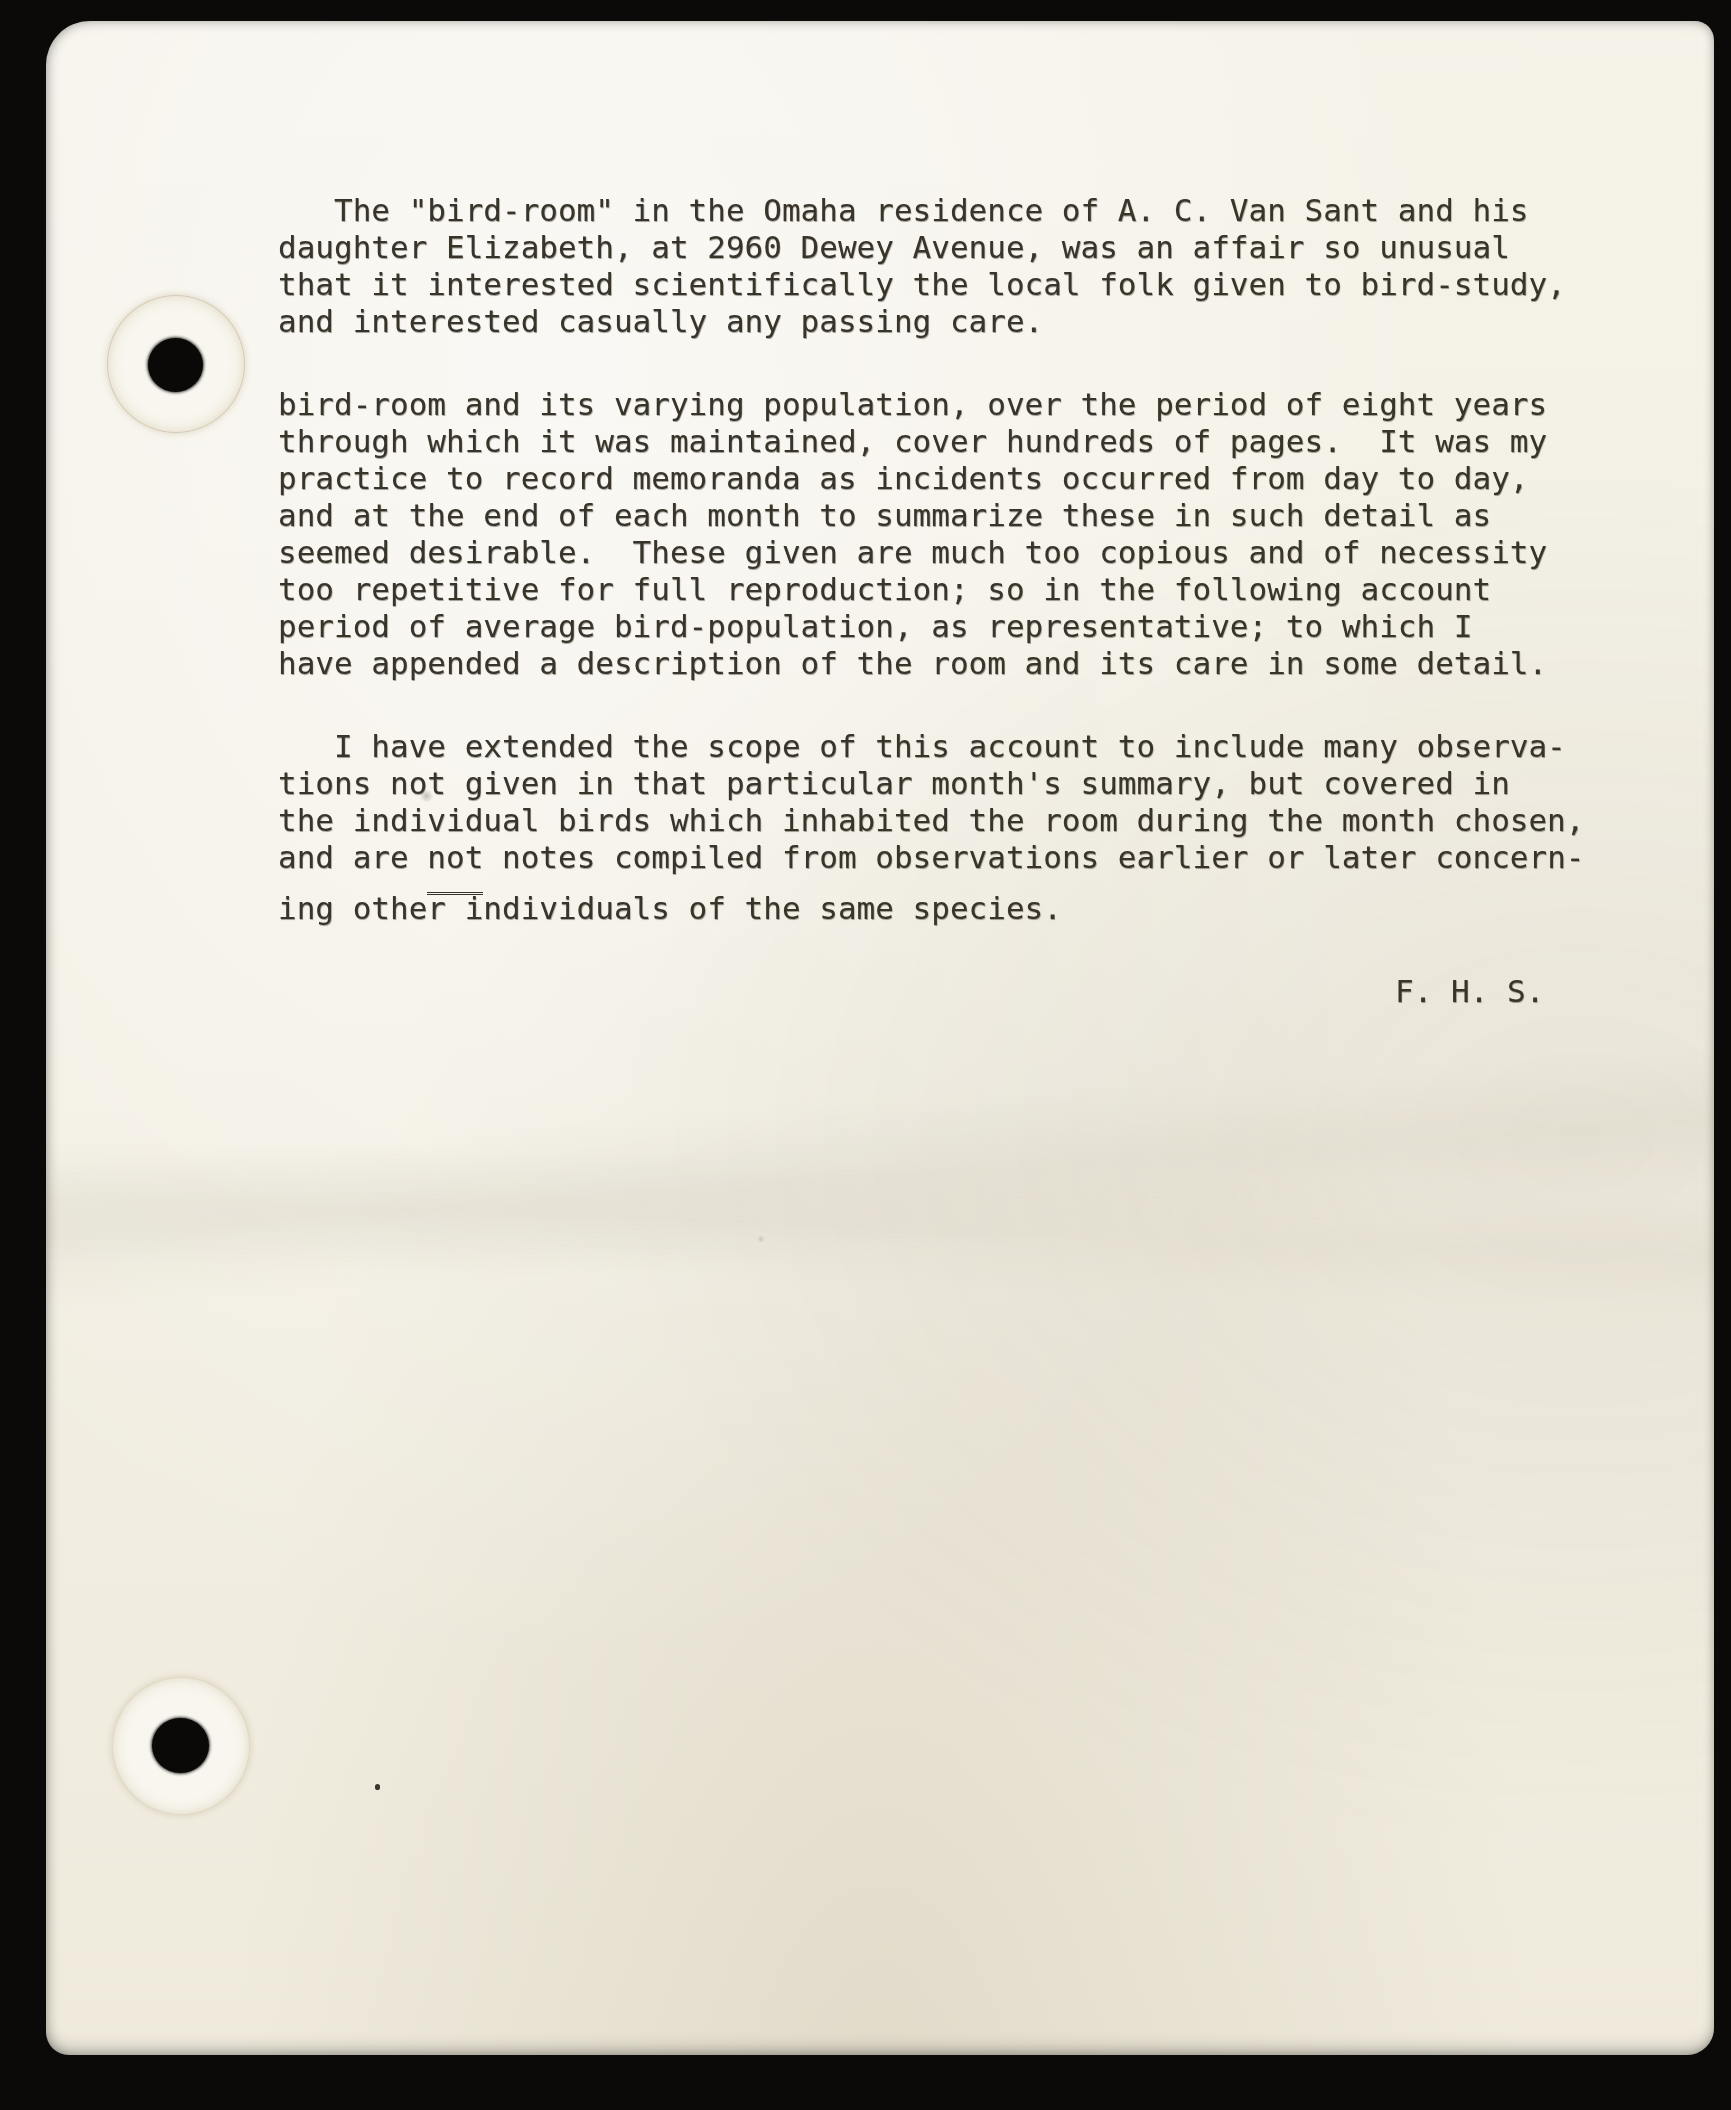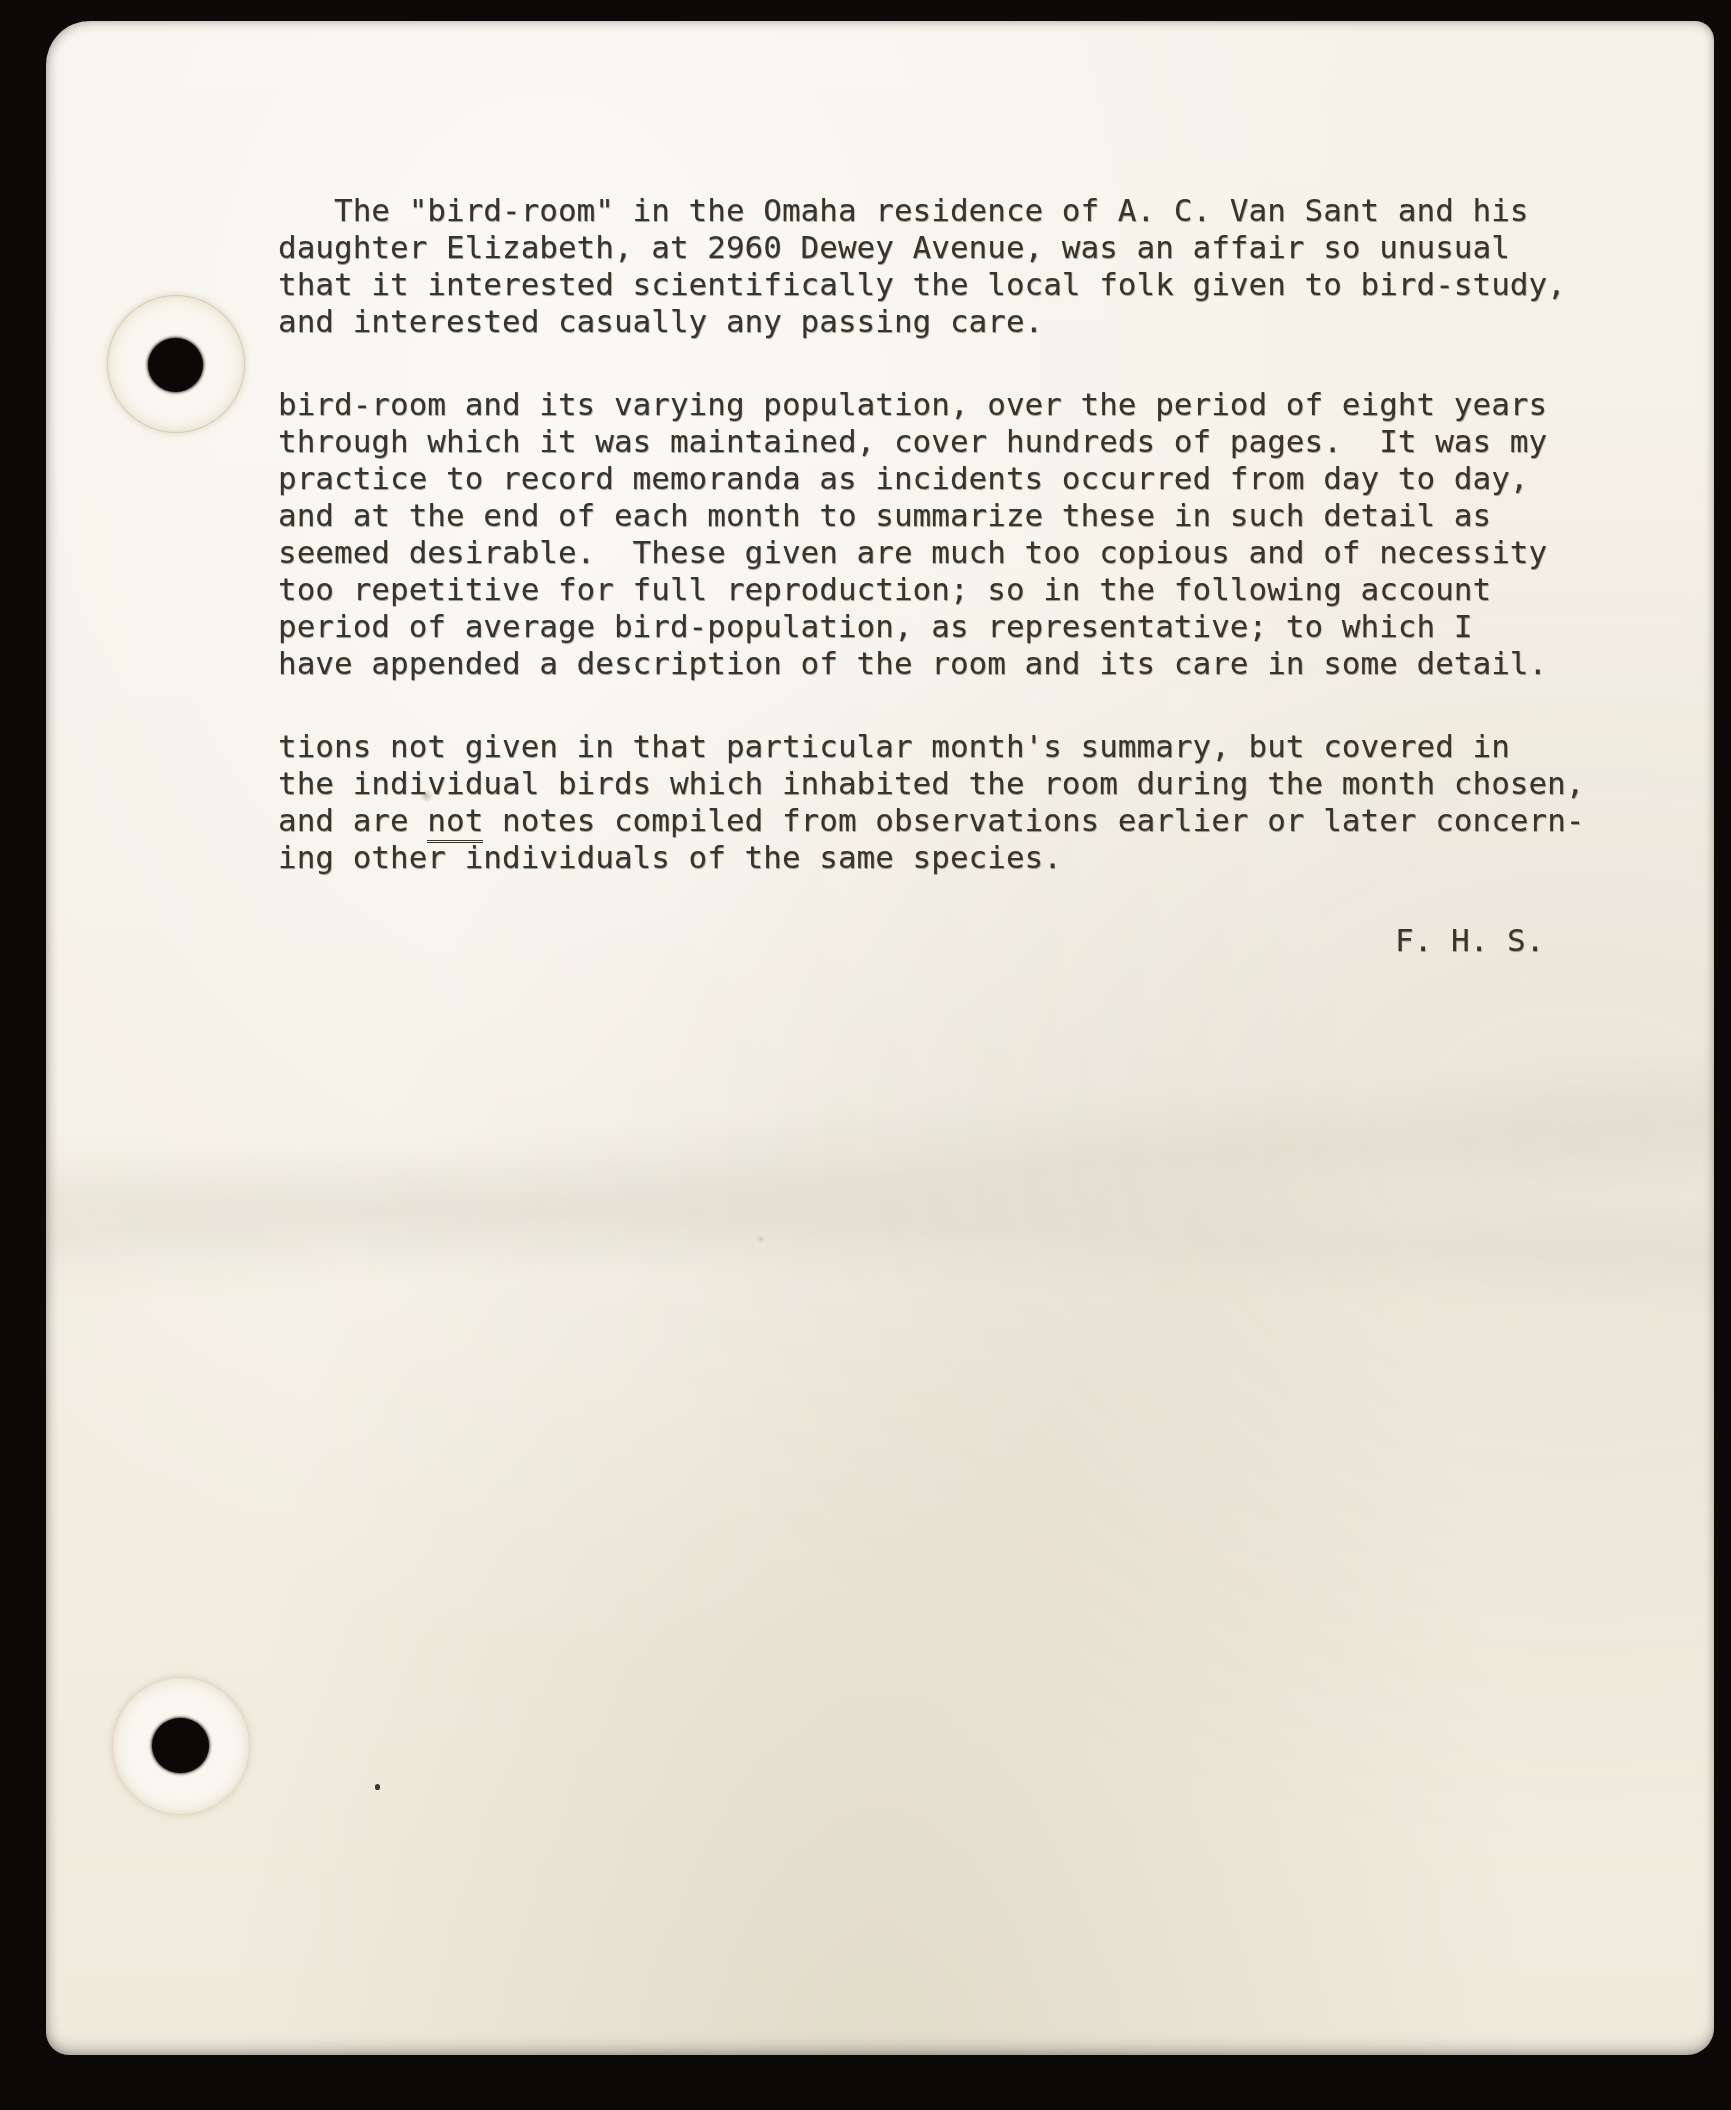--- a/index.html
+++ b/index.html
@@ -50,21 +50,21 @@
     position:absolute; left:232px; top:171px; width:1386px;
     color:var(--ink,#38342a);
     font-size:31px; line-height:37px;
     text-shadow:0.6px 0.6px 0.7px rgba(56,52,42,.45);
   }
   .para { margin:0 0 46px 0; }
   .line { white-space:pre; }
   .u {
     display:inline-block;
     border-bottom:3.8px double var(--ink,#38342a);
-    padding-bottom:1px; margin-bottom:-4.8px;
+    padding-bottom:16px; margin-bottom:-4.8px;
   }
   .signature { padding-left:1117px; white-space:pre; }
   
   .speck { position:absolute; border-radius:50%; pointer-events:none; }
   .speck.smudge { left:373px; top:769px; width:15.3px; height:11.5px;
                   background:radial-gradient(circle, rgba(110,104,92,.38), rgba(110,104,92,0) 70%); }
   .speck.dot    { left:329px; top:1763px; width:4.8px; height:5.7px; background:#3c3830; }
   .speck.tiny   { left:711px; top:1214px; width:7.6px; height:7.6px;
                   background:radial-gradient(circle, rgba(125,115,95,.25), rgba(125,115,95,0) 70%); }
 </style>
@@ -94,20 +94,21 @@
             <div class="line"><span>bird-room and its varying population, over the period of eight years</span></div>
             <div class="line"><span>through which it was maintained, cover hundreds of pages.  It was my</span></div>
             <div class="line"><span>practice to record memoranda as incidents occurred from day to day,</span></div>
             <div class="line"><span>and at the end of each month to summarize these in such detail as</span></div>
             <div class="line"><span>seemed desirable.  These given are much too copious and of necessity</span></div>
             <div class="line"><span>too repetitive for full reproduction; so in the following account</span></div>
             <div class="line"><span>period of average bird-population, as representative; to which I</span></div>
             <div class="line"><span>have appended a description of the room and its care in some detail.</span></div>
           </div>
           <div class="para">
+            <div class="line"><span>   I have extended the scope of this account to include many observa-</span></div>
             <div class="line"><span>tions not given in that particular month's summary, but covered in</span></div>
             <div class="line"><span>the individual birds which inhabited the room during the month chosen,</span></div>
             <div class="line"><span>and are </span><span class="u">not</span><span> notes compiled from observations earlier or later concern-</span></div>
             <div class="line"><span>ing other individuals of the same species.</span></div>
           </div>
         </div>
       <div class="signature">F. H. S.</div>
     </div>
 
     <div class="speck smudge"></div>

